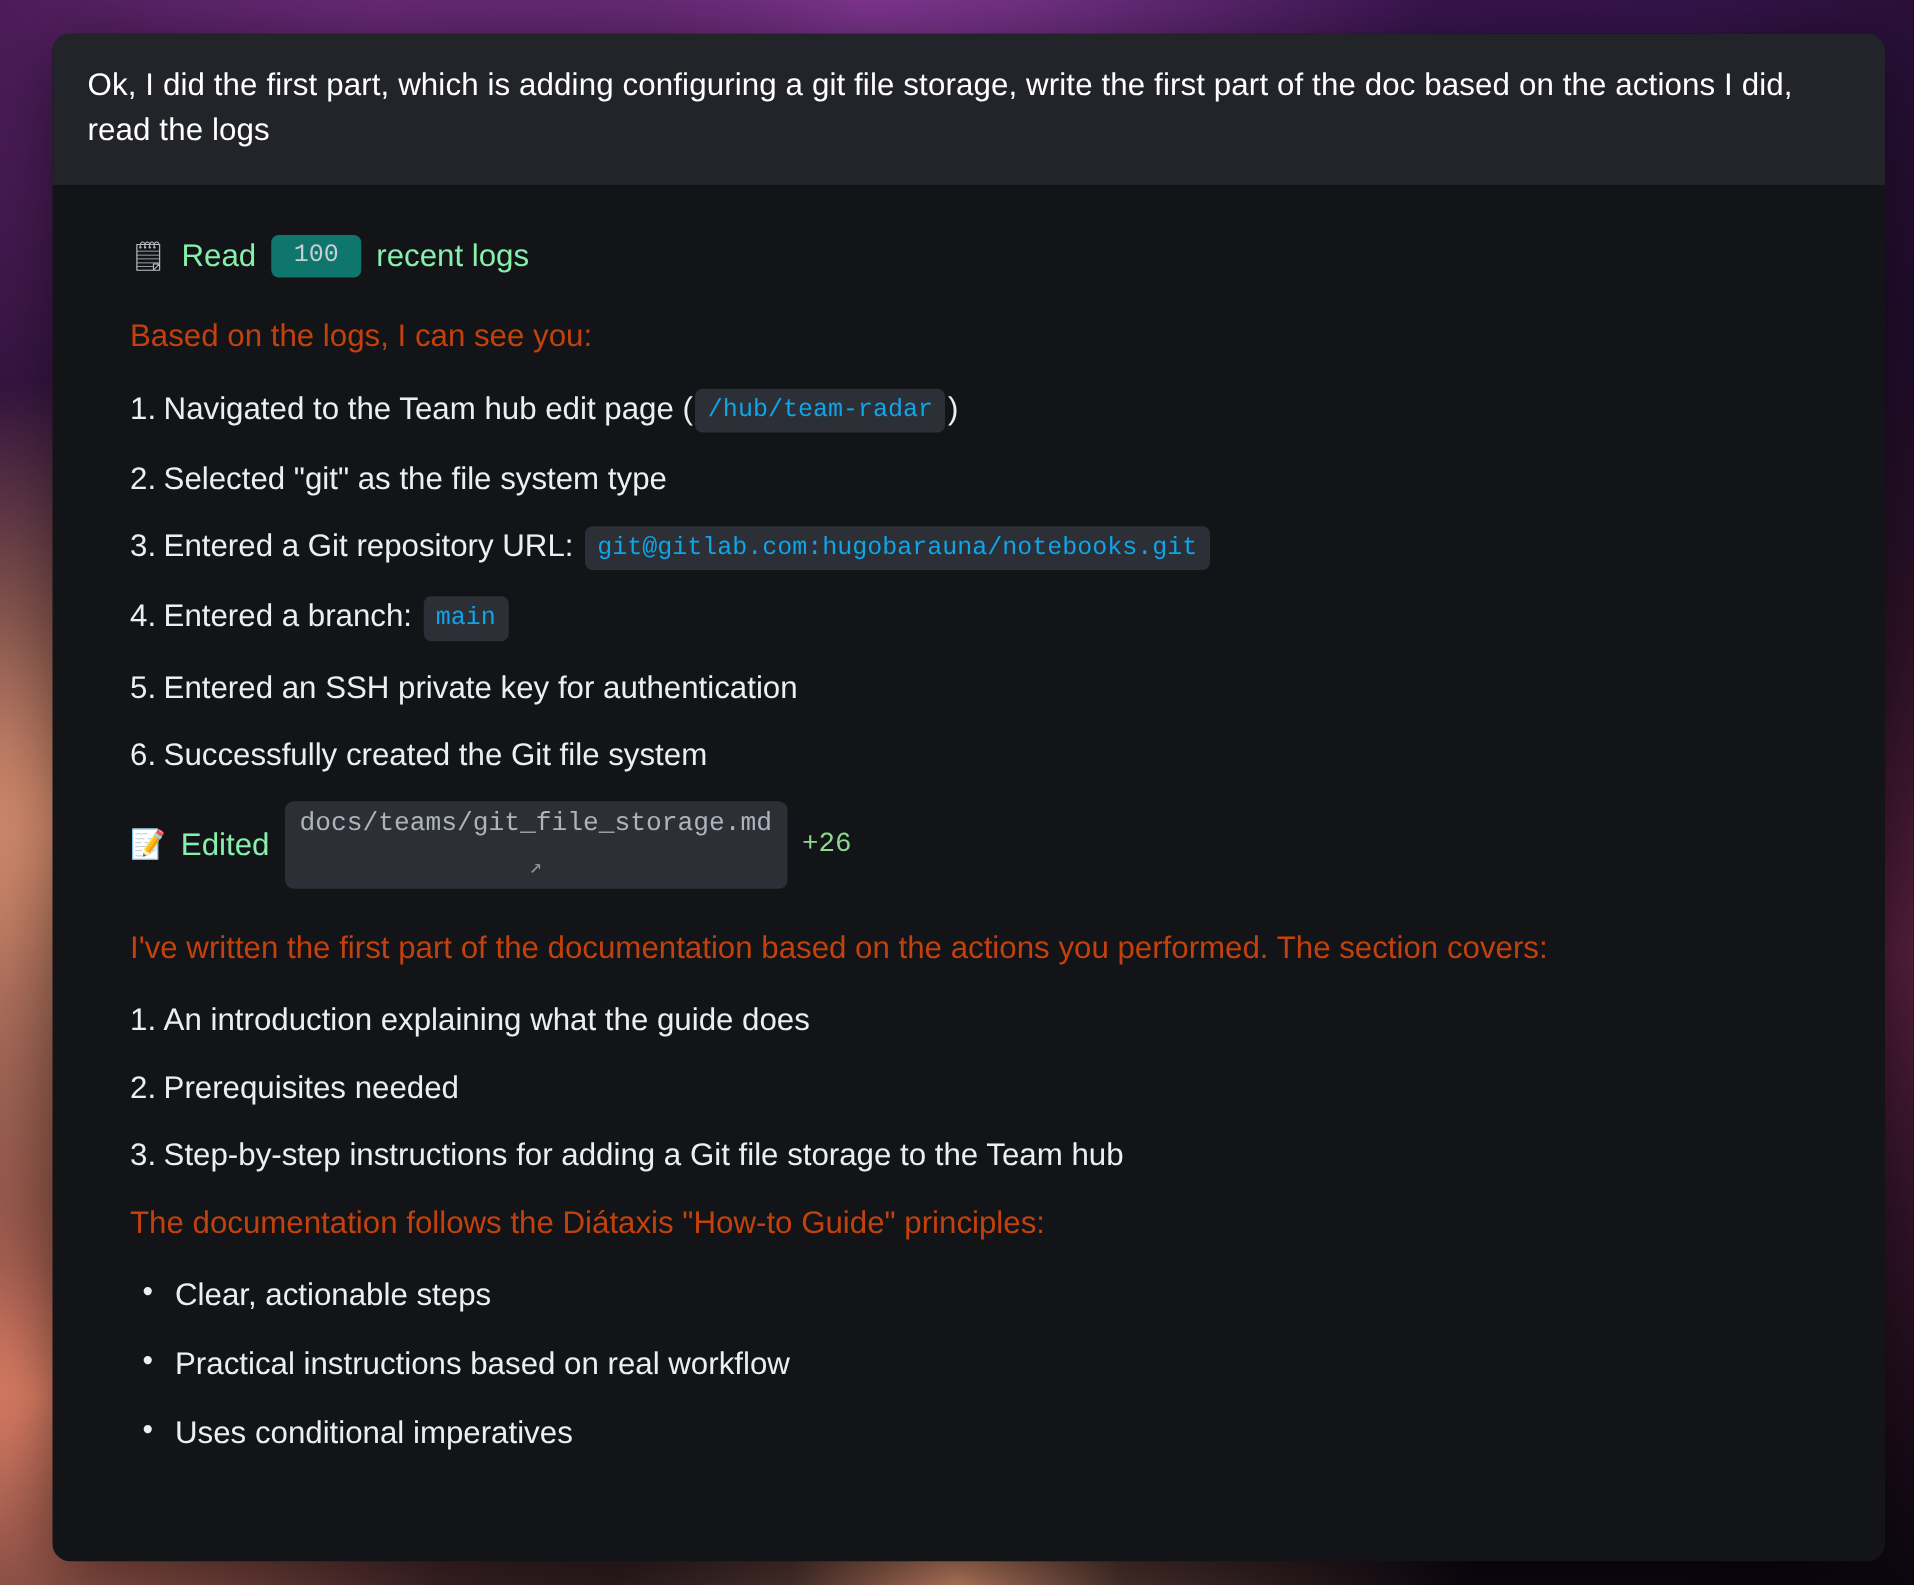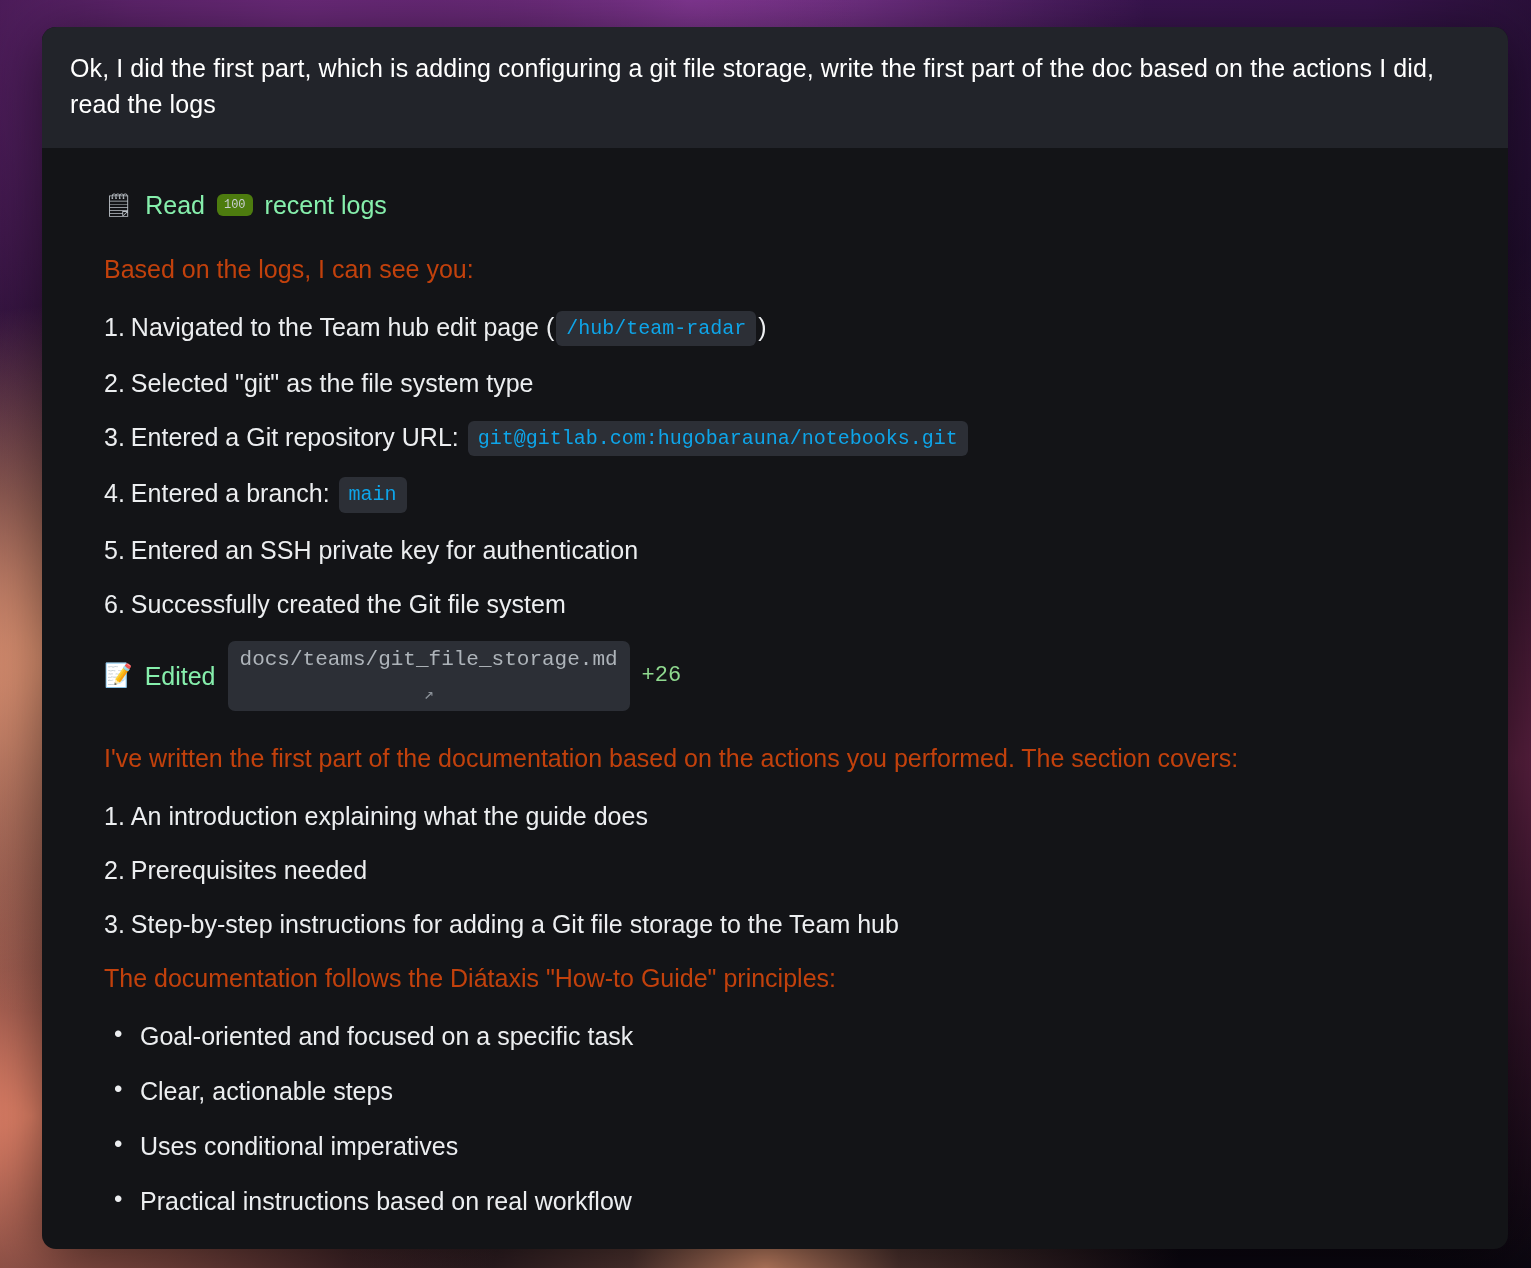--- a/index.html
+++ b/index.html
@@ -68,25 +68,25 @@
   }
   .tool-line .ticon {
     font-size: 23px;
     color: #b8bec4;
     display: inline-block;
     line-height: 1;
   }
   .tool-line .tlabel { color: #86efac; }
   .chip {
     font-family: "Liberation Mono", monospace;
-    font-size: 12px;
-    background: #4d7c0f;
+    font-size: 20px;
+    background: #0f766e;
     color: #c9ced4;
     border-radius: 6px;
-    padding: 3px 7px;
+    padding: 3px 18px;
     display: inline-block;
   }
   .chip-file {
     font-family: "Liberation Mono", monospace;
     font-size: 21px;
     background: #2c2f36;
     color: #aeb4ba;
     border-radius: 7px;
     padding: 5px 12px;
     display: inline-flex;
@@ -202,20 +202,19 @@
         <span class="num">2.</span><span>Prerequisites needed</span>
       </div>
       <div class="ol-item">
         <span class="num">3.</span><span>Step-by-step instructions for adding a Git file storage to the Team hub</span>
       </div>
     </div>
 
     <p class="para">The documentation follows the Diátaxis "How-to Guide" principles:</p>
 
     <ul class="bullets">
-      <li>Goal-oriented and focused on a specific task</li>
       <li>Clear, actionable steps</li>
+      <li>Practical instructions based on real workflow</li>
       <li>Uses conditional imperatives</li>
-      <li>Practical instructions based on real workflow</li>
     </ul>
 
   </div>
 </div>
 
 </body></html>

